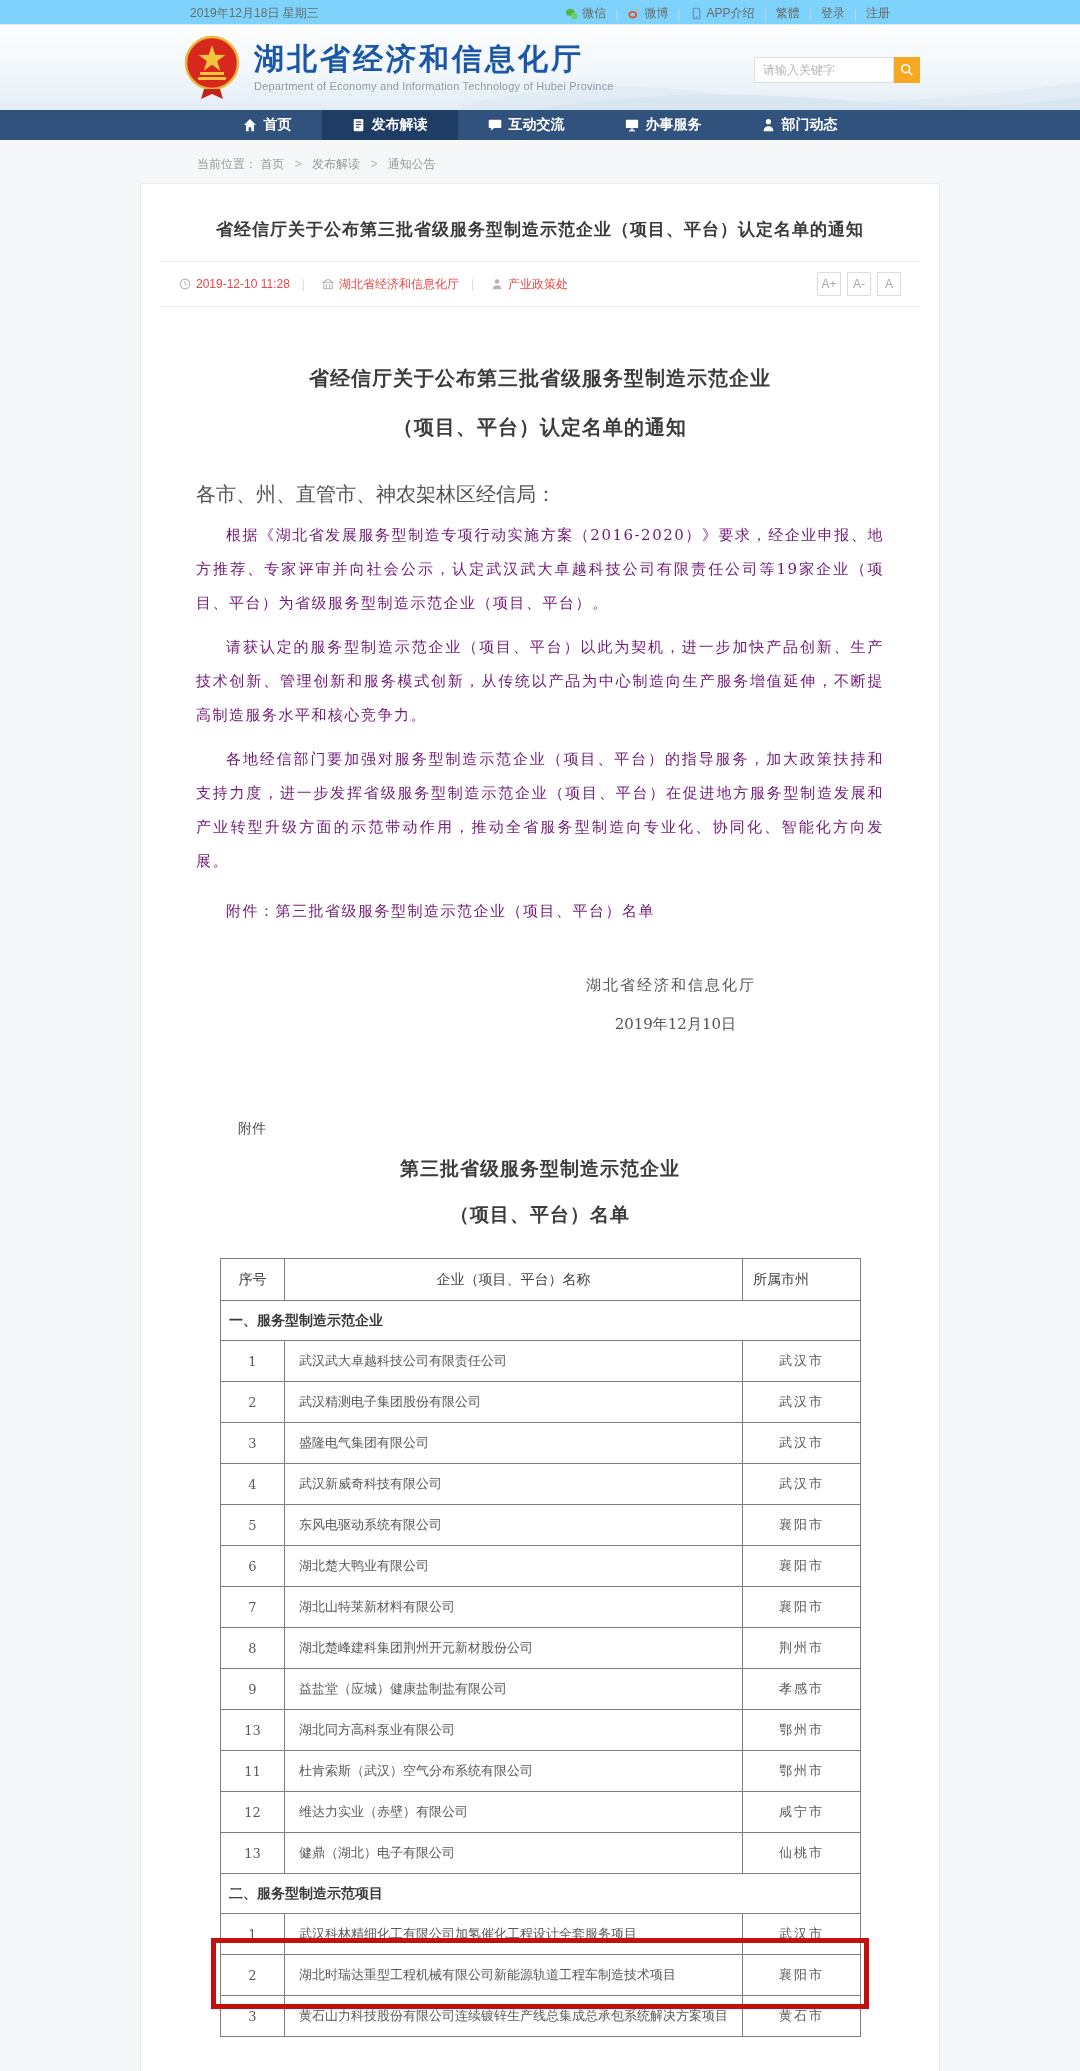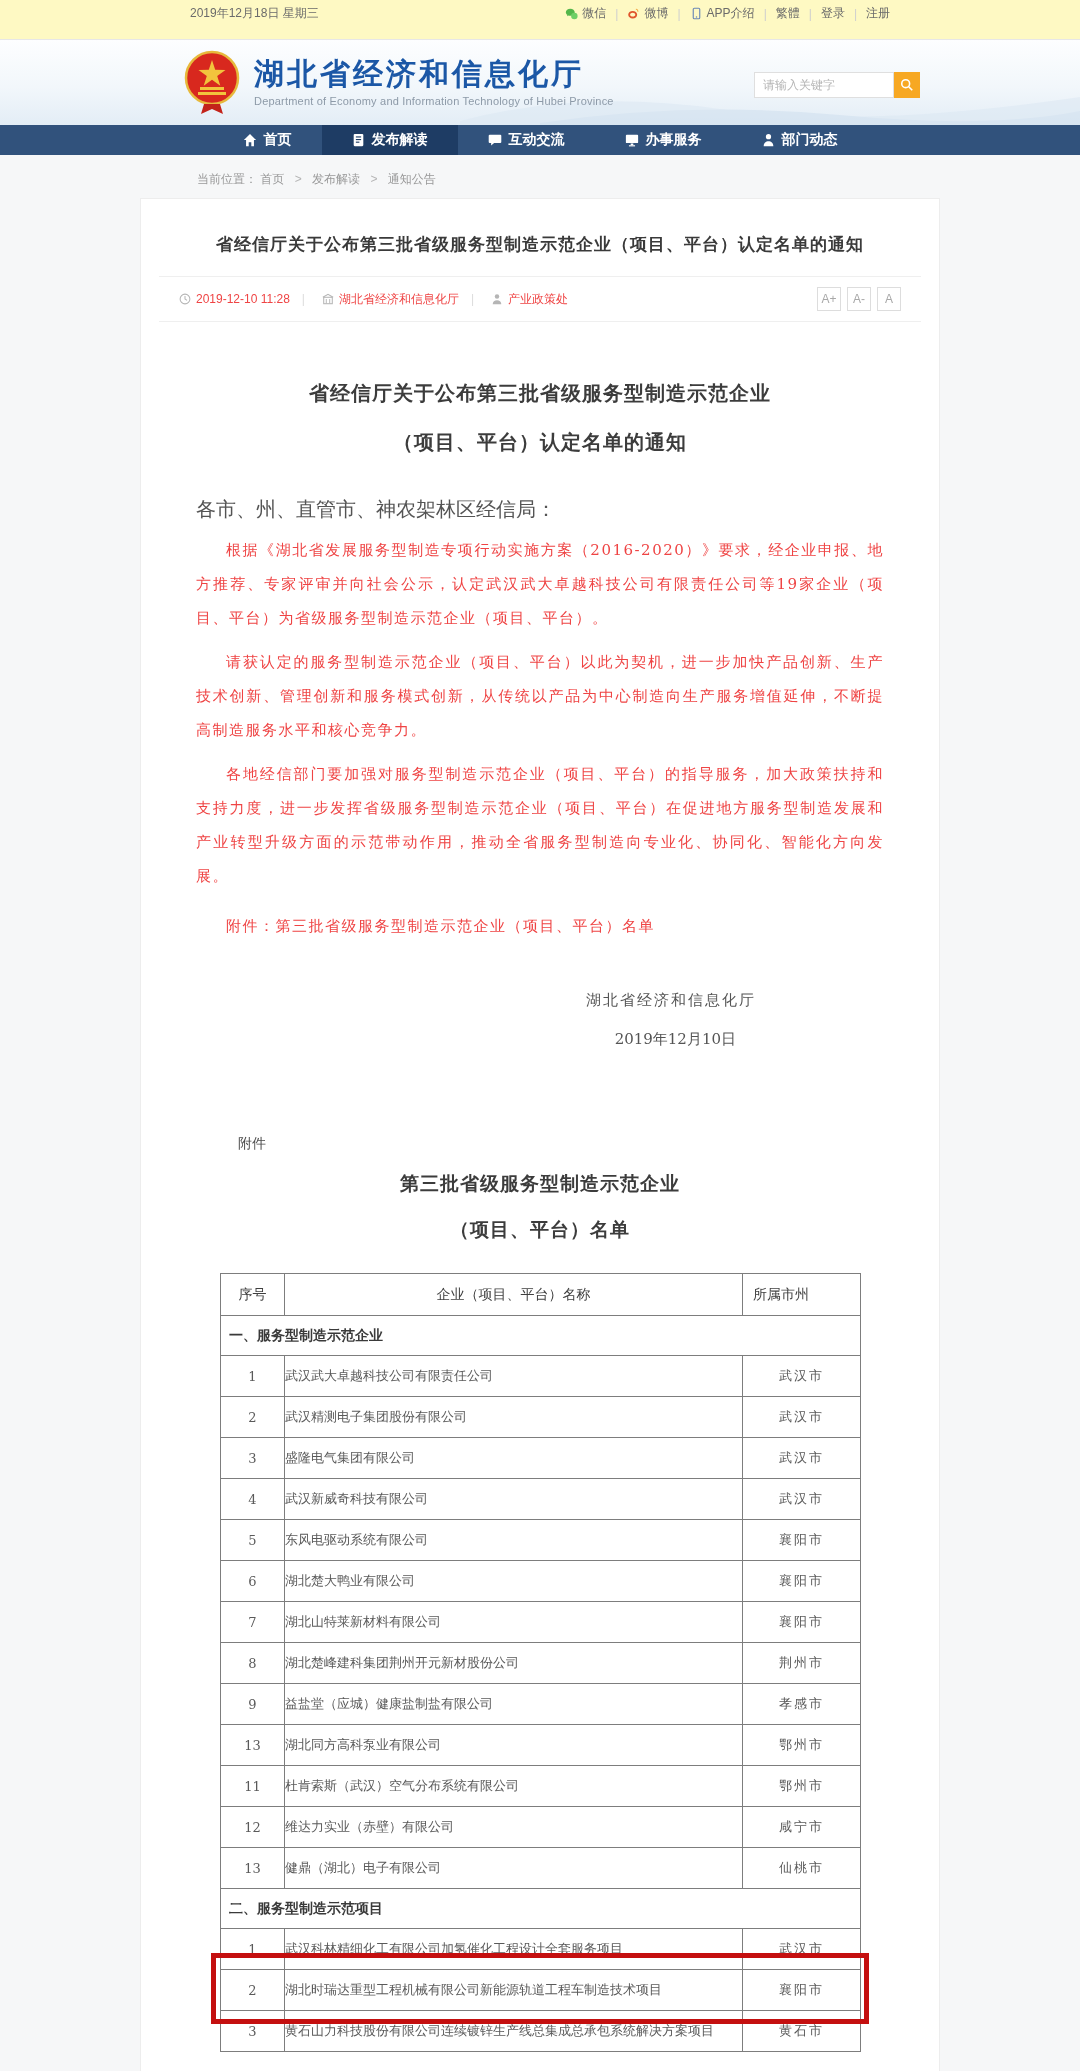--- a/index.html
+++ b/index.html
@@ -1,20 +1,20 @@
 <!DOCTYPE html>
 <html><head>
 <meta charset="utf-8">
 <style>
   * { margin:0; padding:0; box-sizing:border-box; }
   html,body { width:1080px; background:#f6f7f8; font-family:"Liberation Sans",sans-serif; }
   body { min-height:2071px; }
 
   
-  .topbar { height:40px; background:#fef9c3; border-bottom:1px solid #e7e7e7; font-size:12px; color:#6b6b6b; }
+  .topbar { height:25px; background:#7dd3fc; border-bottom:1px solid #e7e7e7; font-size:12px; color:#6b6b6b; }
   .topbar-inner { width:700px; margin:0 auto; height:27px; display:flex; align-items:center; justify-content:space-between; }
   .toplinks { display:flex; align-items:center; list-style:none; }
   .toplinks li { display:flex; align-items:center; cursor:pointer; }
   .toplinks li + li::before { content:"|"; color:#cfcfcf; margin:0 9px; }
   .toplinks .ticon { width:13px; height:13px; margin-right:4px; display:inline-block; }
 
   
   .banner { height:85px; background:linear-gradient(180deg,#fdfeff 0%, #f2f7fb 55%, #e3edf6 100%); position:relative; overflow:hidden; }
   .banner-wave { position:absolute; right:0; bottom:-6px; opacity:.55; }
   .banner-inner { width:800px; margin:0 auto; height:85px; position:relative; display:flex; align-items:center; }
@@ -49,42 +49,42 @@
   .meta-item + .meta-item::before { content:"|"; color:#dcdcdc; margin:0 12px; }
   .font-btns { display:flex; gap:6px; }
   .font-btn { width:24px; height:24px; border:1px solid #ddd; background:#fff; color:#a8a8a8; font-size:12px; cursor:pointer; line-height:1; }
 
   
   .doc { padding:0 55px; color:#555; }
   .doc-title1 { text-align:center; font-size:20px; font-weight:bold; color:#3c3c3c; margin-top:58px; letter-spacing:1px; }
   .doc-title2 { text-align:center; font-size:20px; font-weight:bold; color:#3c3c3c; margin-top:22px; letter-spacing:1px; }
   .doc-number { text-align:center; font-size:14px; color:#666; margin-top:46px; font-family:"DejaVu Serif","Liberation Serif",serif; }
   .doc-salutation { font-size:20px; margin-top:40px; font-family:Liberation Serif, serif; color:#545454; }
-  .doc p.para { font-size:15px; line-height:34px; text-indent:2em; text-align:justify; margin-top:10px; letter-spacing:1.5px; color:#ef4444; font-family:"DejaVu Serif","Liberation Serif",serif; }
+  .doc p.para { font-size:15px; line-height:34px; text-indent:2em; text-align:justify; margin-top:10px; letter-spacing:1.5px; color:#701a75; font-family:"DejaVu Serif","Liberation Serif",serif; }
   .doc p.attach-line { margin-top:16px; }
   .sig-org { text-align:right; padding-right:128px; font-size:15px; letter-spacing:2px; margin-top:48px; color:#545454; font-family:"DejaVu Serif","Liberation Serif",serif; }
   .sig-date { text-align:right; padding-right:148px; font-size:15px; margin-top:20px; color:#545454; font-family:"DejaVu Serif","Liberation Serif",serif; }
 
   
   .attach-label { margin:86px 0 0 97px; font-size:14px; color:#4d4d4d; }
   .attach-h1 { text-align:center; font-size:19px; font-weight:bold; color:#3c3c3c; margin-top:18px; letter-spacing:1px; }
   .attach-h2 { text-align:center; font-size:19px; font-weight:bold; color:#3c3c3c; margin-top:20px; letter-spacing:1px; }
 
   .table-wrap { position:relative; width:640px; margin:30px auto 0; }
   table.list { width:640px; border-collapse:collapse; table-layout:fixed; font-family:"DejaVu Serif","Liberation Serif",serif; }
   table.list col.c-no { width:64px; }
   table.list col.c-name { width:458px; }
   table.list col.c-city { width:118px; }
   table.list th, table.list td { border:1px solid #7d7d7d; white-space:nowrap; overflow:hidden; }
   table.list th { height:42px; font-size:14px; color:#3f3f3f; font-weight:normal; }
   table.list th.h-city { text-align:left; padding-left:10px; }
   tr.sec-row td { height:40px; font-family:"Liberation Sans",sans-serif; font-weight:bold; font-size:14px; color:#3a3a3a; padding-left:8px; }
   tr.data-row td { height:41px; font-size:13px; color:#5a5a5a; }
   tr.data-row td.t-no { text-align:center; }
-  tr.data-row td.t-name { }
+  tr.data-row td.t-name { padding-left:14px; }
   tr.data-row td.t-city { text-align:center; letter-spacing:2px; }
   .red-box { position:absolute; border:5px solid #c40f0f; pointer-events:none; }
 </style>
 </head>
 <body>
 
 <div class="topbar">
   <div class="topbar-inner">
     <span>2019年12月18日 星期三</span>
     <ul class="toplinks">

